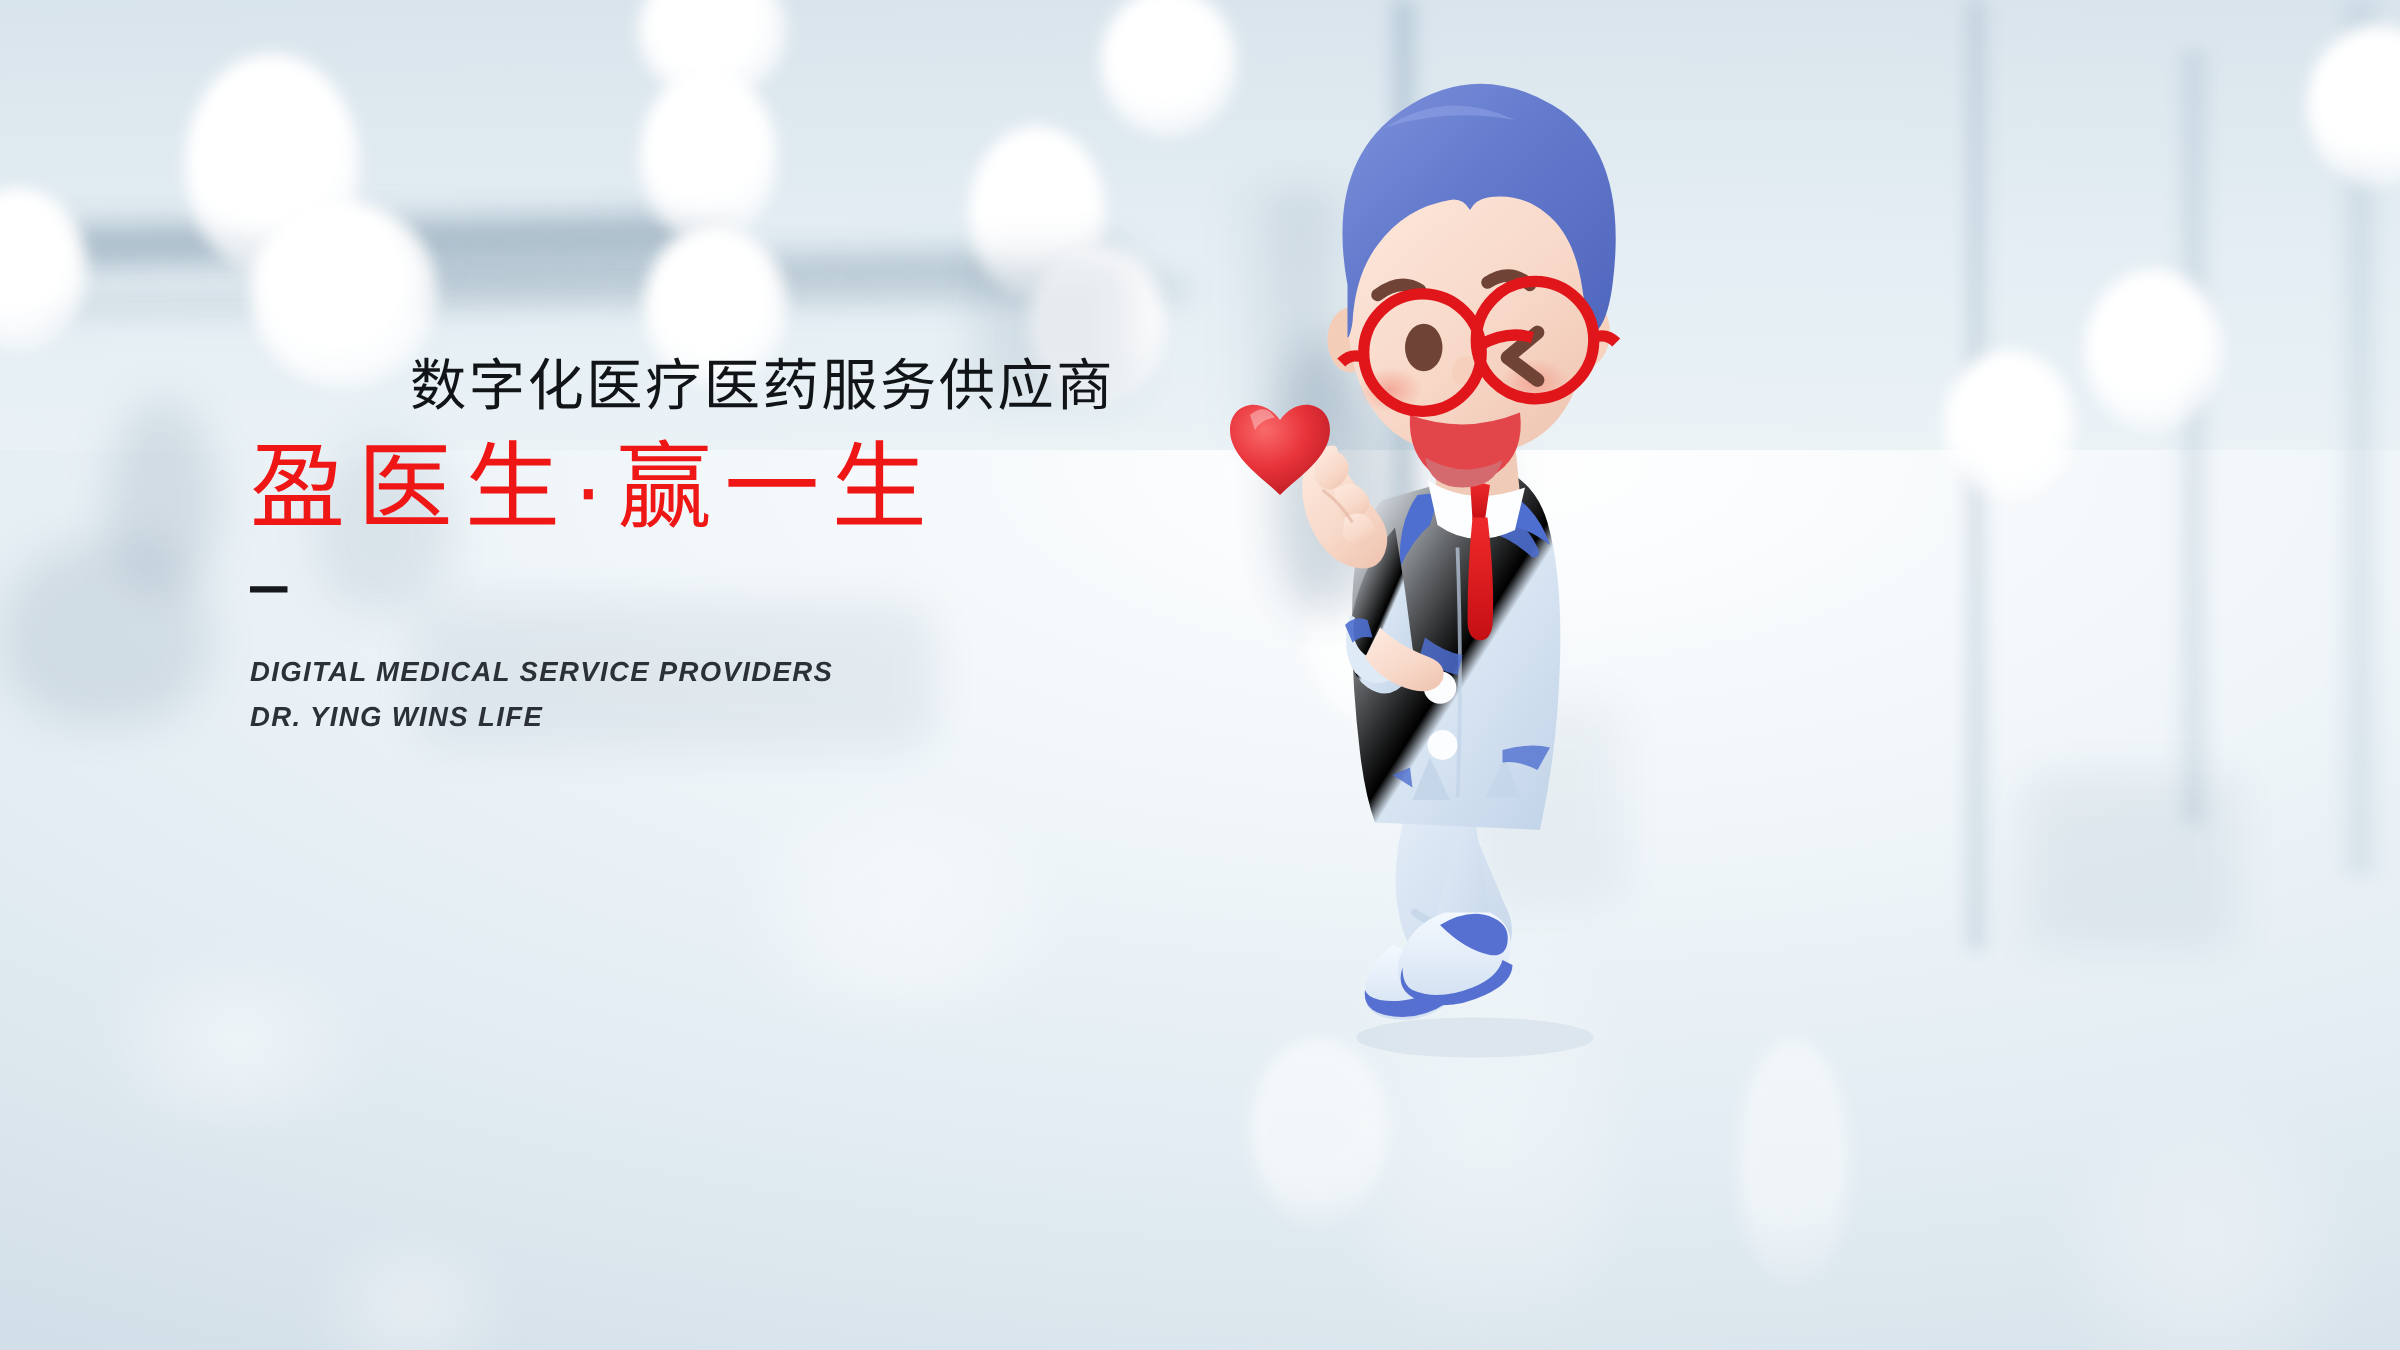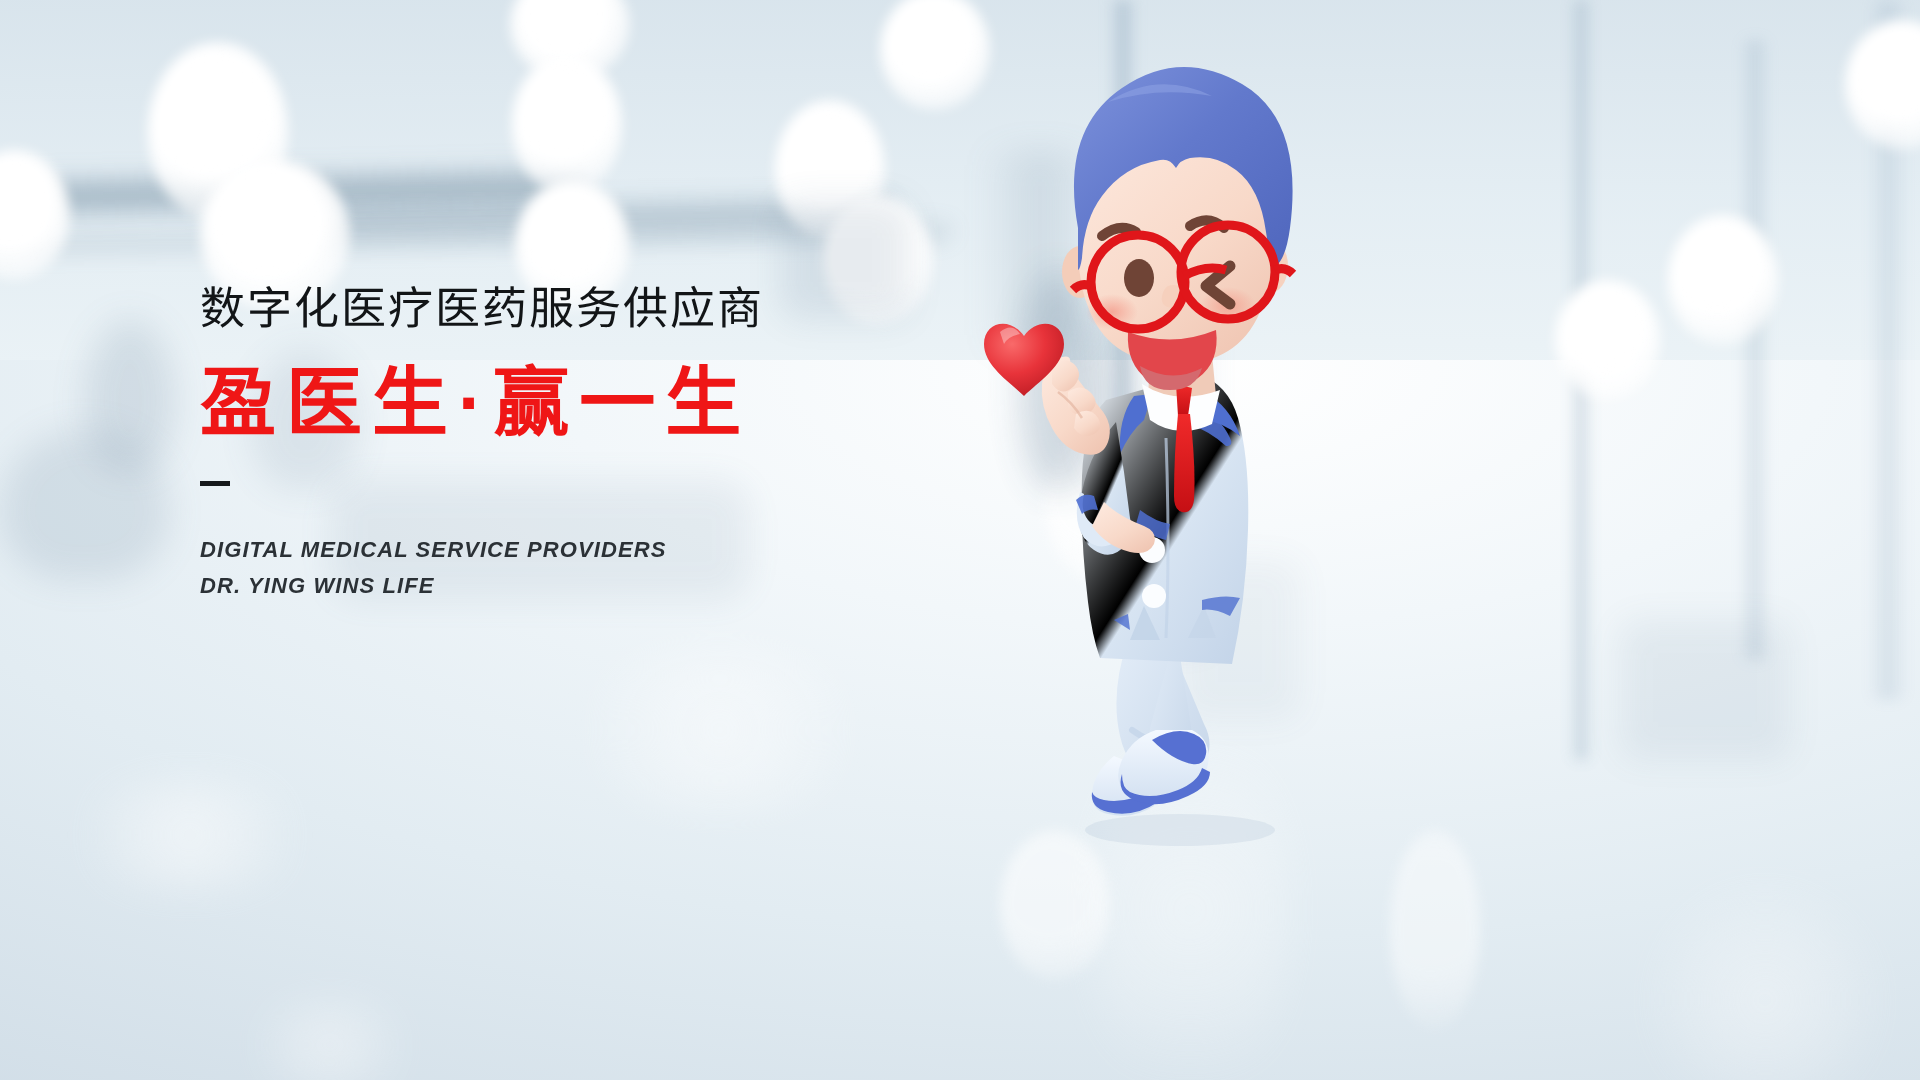--- a/index.html
+++ b/index.html
@@ -85,28 +85,29 @@
     top: 282px;
     width: 820px;
   }
   .headline-sub {
     font-size: 45px;
     line-height: 1.18;
     letter-spacing: 2px;
     color: #121517;
     font-weight: 400;
     white-space: nowrap;
+    text-align: center;
   }
   .headline-main {
-    margin-top: 26px;
+    margin-top: 14px;
     font-size: 76px;
     line-height: 1.1;
     letter-spacing: 10px;
     color: #ef1616;
-    font-weight: 700;
+    font-weight: 400;
     white-space: nowrap;
   }
   .divider {
     margin-top: 36px;
     width: 30px;
     height: 5px;
     background: #16191c;
   }
   .eng-block {
     margin-top: 46px;

